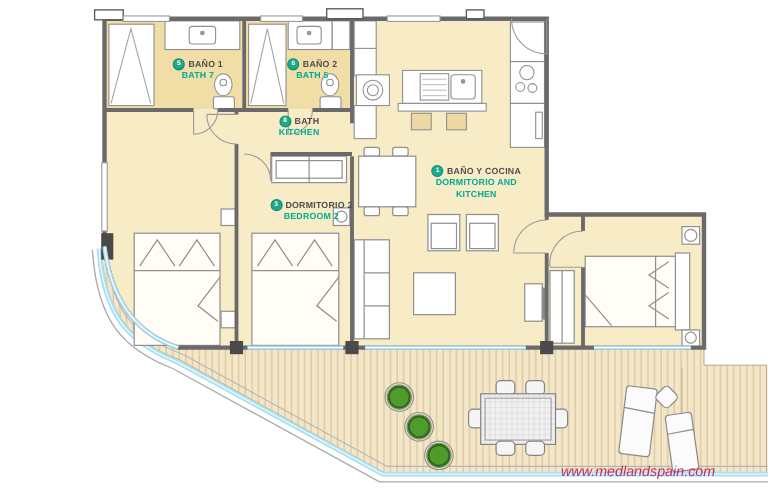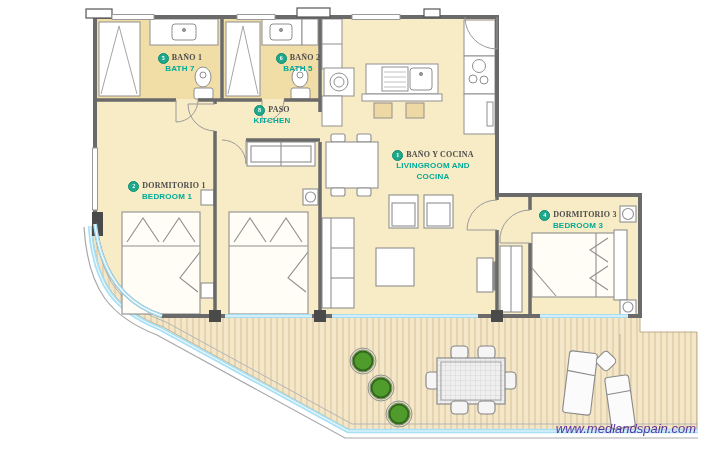--- a/index.html
+++ b/index.html
@@ -1,27 +1,27 @@
 <!DOCTYPE html>
 <html><head>
 <meta charset="utf-8">
 <style>
   html,body{margin:0;padding:0;background:#ffffff;}
   #stage{position:relative;width:705px;height:454px;background:#ffffff;overflow:hidden;
          font-family:"Liberation Sans","DejaVu Sans",sans-serif;}
   #plan-svg{position:absolute;left:0;top:0;}
   .room-label{position:absolute;text-align:center;font-size:8px;line-height:10.5px;
               letter-spacing:.2px;color:#4d4d4d;font-weight:bold;}
-  .rl-line{display:flex;align-items:flex-start;justify-content:center;gap:3px;font-family:Liberation Serif, serif;}
+  .rl-line{display:flex;align-items:flex-end;justify-content:center;gap:3px;}
   .marker{display:inline-flex;width:9px;height:9px;border-radius:50%;background:#1fa98c;
           border:0.5px solid #0e8c72;color:#ffffff;font-size:6px;line-height:9px;
           font-weight:bold;align-items:center;justify-content:center;flex:0 0 auto;}
   .rl-en{color:#00ab97;}
-  #watermark{position:absolute;left:510px;top:421px;width:186px;text-align:right;
-             font-size:13px;font-style:italic;color:#4c1d95;opacity:.9;}
+  #watermark{position:absolute;left:510px;top:421px;width:186px;
+             font-size:13px;font-style:italic;color:#be185d;opacity:.9;}
 </style>
 </head>
 <body>
 
 <div id="stage">
 
 <svg id="plan-svg" width="705" height="454" viewBox="0 0 705 454">
   <defs>
     <pattern id="deckStripes" width="6" height="8" patternUnits="userSpaceOnUse">
       <rect width="6" height="8" fill="#f4e7c9"></rect>
@@ -241,59 +241,52 @@
       <rect x="-8" y="-8" width="16" height="16" rx="4"></rect>
     </g>
   </g>
 </svg>
 
 <div class="room-label" style="left:385px;top:150px;width:96px">
   <div class="rl-line">
     <span class="marker">1</span>
     <span class="rl-es">BAÑO Y COCINA</span>
   </div>
-  <div class="rl-en">LIVINGROOM AND COCINA</div>
-</div>
-
-<div class="room-label" style="left:117px;top:181px;width:100px">
-  <div class="rl-line">
-    <span class="marker">2</span>
-    <span class="rl-es">DORMITORIO 1</span>
-  </div>
-  <div class="rl-en">BEDROOM 1</div>
-</div>
-
-
-<div class="room-label" style="left:528px;top:210px;width:100px">
-  <div class="rl-line">
-    <span class="marker">4</span>
-    <span class="rl-es">DORMITORIO 3</span>
-  </div>
-  <div class="rl-en">BEDROOM 3</div>
-</div>
+  <div class="rl-en">DORMITORIO AND KITCHEN</div>
+</div>
+
+
+<div class="room-label" style="left:233px;top:181px;width:100px">
+  <div class="rl-line">
+    <span class="marker">3</span>
+    <span class="rl-es">DORMITORIO 2</span>
+  </div>
+  <div class="rl-en">BEDROOM 2</div>
+</div>
+
 
 <div class="room-label" style="left:130px;top:53px;width:100px">
   <div class="rl-line">
     <span class="marker">5</span>
     <span class="rl-es">BAÑO 1</span>
   </div>
   <div class="rl-en">BATH 7</div>
 </div>
 
-<div class="room-label" style="left:248px;top:53px;width:100px">
+<div class="room-label" style="left:234px;top:53px;width:100px">
   <div class="rl-line">
     <span class="marker">6</span>
     <span class="rl-es">BAÑO 2</span>
   </div>
   <div class="rl-en">BATH 5</div>
 </div>
 
 <div class="room-label" style="left:222px;top:105px;width:100px">
   <div class="rl-line">
     <span class="marker">8</span>
-    <span class="rl-es">PASO</span>
+    <span class="rl-es">BATH</span>
   </div>
   <div class="rl-en">KITCHEN</div>
 </div>
 
 <div id="watermark">www.medlandspain.com</div>
 
 </div>
 
 </body></html>

